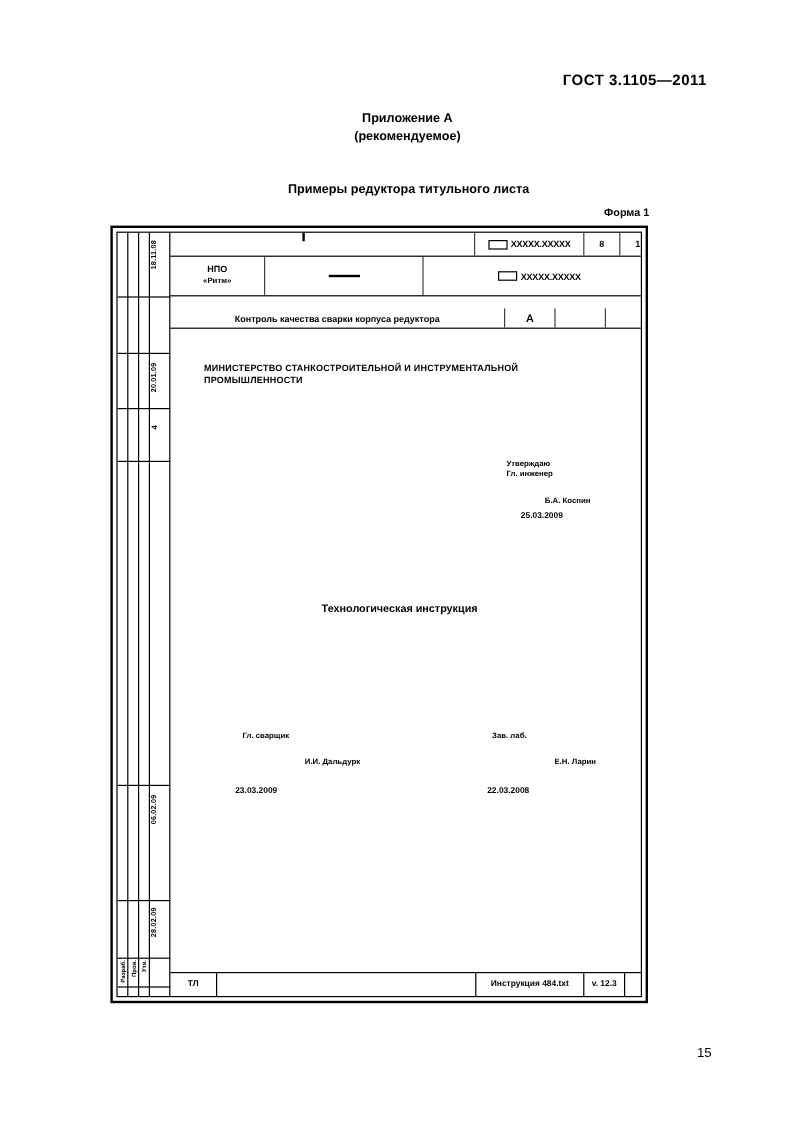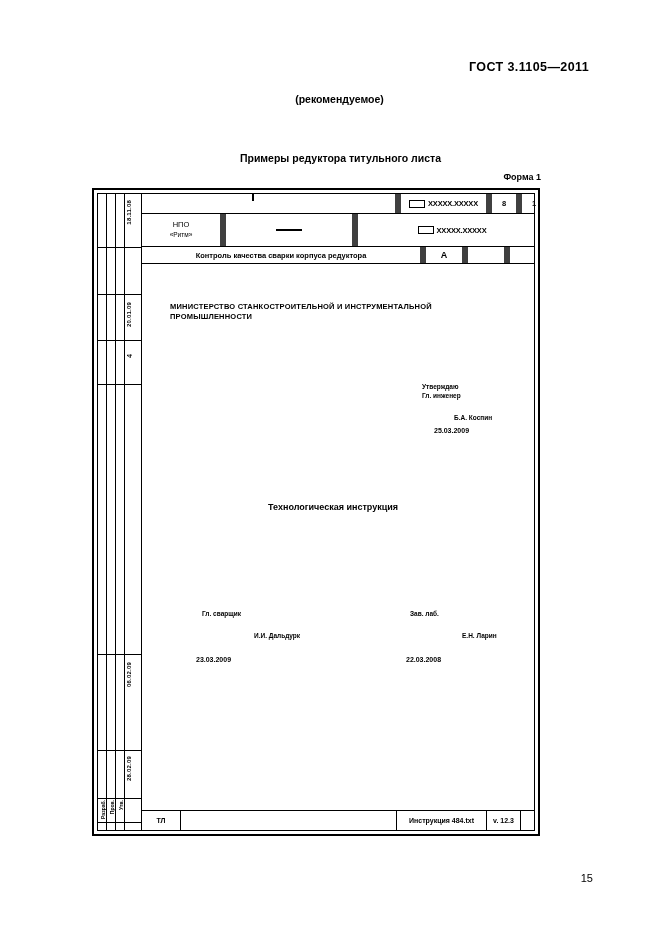--- a/index.html
+++ b/index.html
@@ -149,35 +149,35 @@
   
   .toprow {
     position: absolute;
     left: 0;
     right: 0;
     box-sizing: border-box;
   }
 
   .trow1 { top: 0;    height: 20px; border-bottom: 1px solid #000; }
   .trow2 { top: 20px; height: 33px; border-bottom: 1px solid #000; }
-  .trow3 { top: 53px; height: 17px; border-bottom: 1px solid #000; }
+  .trow3 { top: 63px; height: 17px; border-bottom: 1px solid #000; }
 
   .cell {
     position: absolute;
     top: 0;
     height: 100%;
     box-sizing: border-box;
     display: flex;
     align-items: center;
     justify-content: center;
     font-size: 7.5px;
     font-weight: bold;
     text-align: center;
   }
-  .cell.bl { border-left: 6px solid #404040; }
+  .cell.bl { border-left: 1px solid #404040; }
 
   .code-chip {
     display: inline-block;
     width: 14px;
     height: 6px;
     border: 1.4px solid #000;
     margin-right: 3px;
     vertical-align: middle;
   }
   .code-text {
@@ -187,21 +187,21 @@
   }
 
   .dash {
     display: inline-block;
     width: 26px;
     border-top: 2px solid #000;
   }
 
   .org {
     font-size: 7.5px;
-    font-weight: normal;
+    font-weight: bold;
     line-height: 10px;
     text-align: center;
   }
   .org .sub { font-size: 6.5px; }
 
   .tick {
     position: absolute;
     top: 0;
     width: 0;
     height: 7px;
@@ -305,20 +305,21 @@
     font-weight: bold;
   }
   .bcell.bl { border-left: 1px solid #000; }
 </style>
 </head>
 <body>
 
 <div class="gost-header">ГОСТ  3.1105—2011</div>
 
 <div class="appendix">
+  <div>Приложение А</div>
   <div>(рекомендуемое)</div>
 </div>
 
 <div class="section-title">Примеры редуктора титульного листа</div>
 <div class="form-label">Форма 1</div>
 <div class="page-number">15</div>
 
 <div class="sheet">
   <div class="sheet-inner">
 

